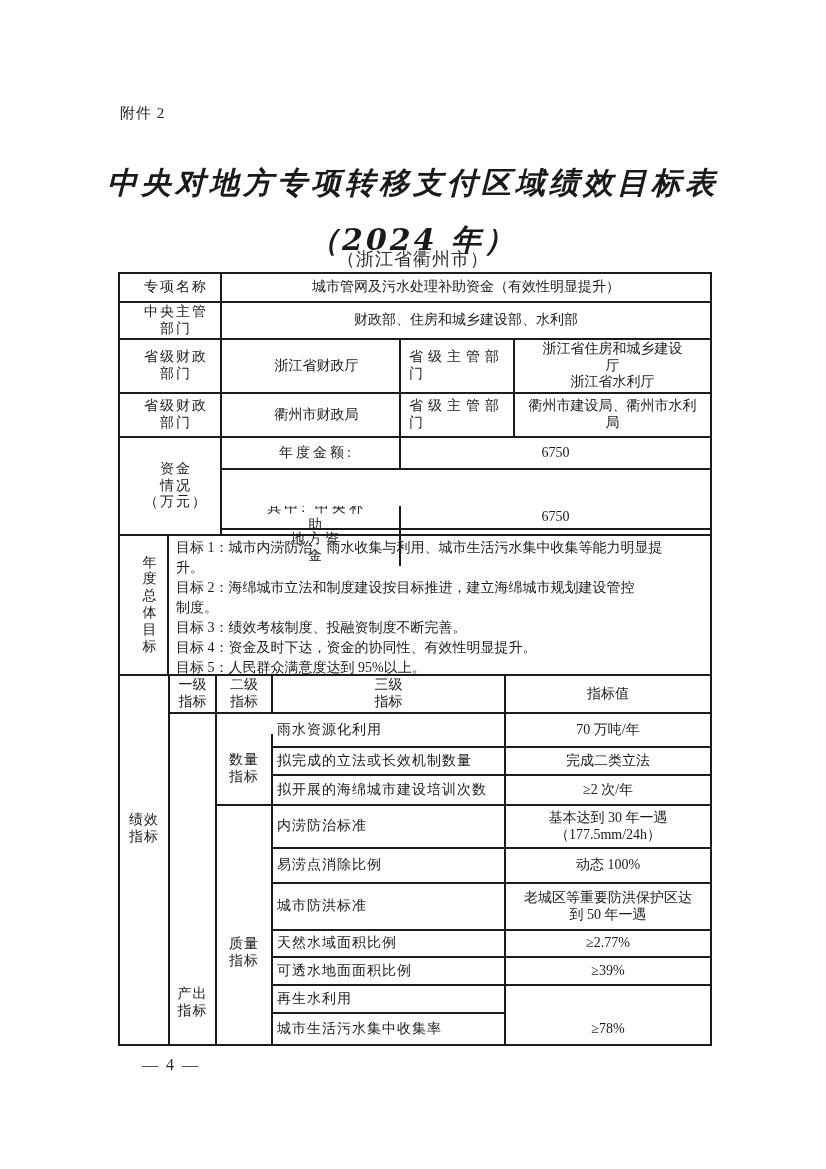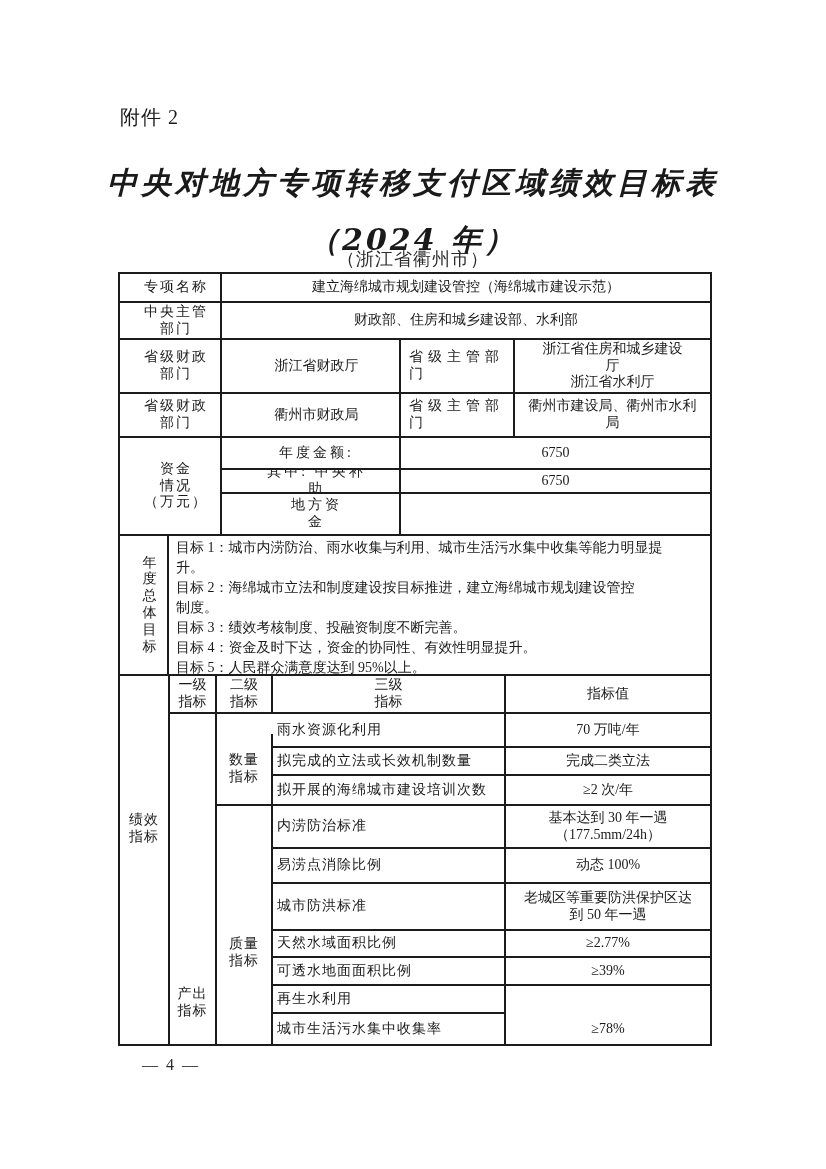--- a/index.html
+++ b/index.html
@@ -8,21 +8,21 @@
   .page {
     position: relative;
     width: 826px;
     height: 1169px;
     background: #ffffff;
     overflow: hidden;
   }
   .attachment {
     position: absolute;
     left: 120px; top: 104px;
-    font-size: 20px;
+    font-size: 15px;
     letter-spacing: 1px;
   }
   .doc-title {
     position: absolute;
     left: 0; top: 163px;
     width: 100%;
     text-align: center;
     font-family: "DejaVu Serif", serif;
     font-size: 30px;
     font-weight: bold;
@@ -89,21 +89,21 @@
   .h-goal { height: 140px; }
 
   .w-fin { width: 179px; flex: none; }
   .w-adm { width: 114px; flex: none; }
 
   .fund-right { flex: 1 1 auto; display: flex; flex-direction: column; }
   .fund-row { display: flex; flex: none; border-bottom: 2px solid #1c1c1c; }
   .fund-row.last { border-bottom: none; flex: 1 1 auto; }
   .fund-label { width: 179px; flex: none; }
   .fr1 { height: 32px; }
-  .fr2 { height: 24px; }
+  .fr2 { height: 24px; margin-top: 36px; }
 
   .goal-label { width: 49px; flex: none; }
   .goal-text {
     flex: 1 1 auto;
     padding: 2px 7px;
     font-size: 14px;
     line-height: 20px;
     display: block;
     white-space: pre-line;
     text-align: left;
@@ -151,21 +151,21 @@
   <div class="attachment">附件 2</div>
 
   <div class="doc-title">中央对地方专项转移支付区域绩效目标表</div>
   <div class="doc-title-year">（2024 年）</div>
   <div class="doc-title-region">（浙江省衢州市）</div>
 
   <div class="doc-table">
 
     <div class="row h-r1">
       <div class="cell label-col br">专项名称</div>
-      <div class="cell grow">建立海绵城市规划建设管控（海绵城市建设示范）</div>
+      <div class="cell grow">城市管网及污水处理补助资金（有效性明显提升）</div>
     </div>
 
     <div class="row h-r2">
       <div class="cell label-col br">中央主管
 部门</div>
       <div class="cell grow">财政部、住房和城乡建设部、水利部</div>
     </div>
 
     <div class="row h-r3">
       <div class="cell label-col br">省级财政

